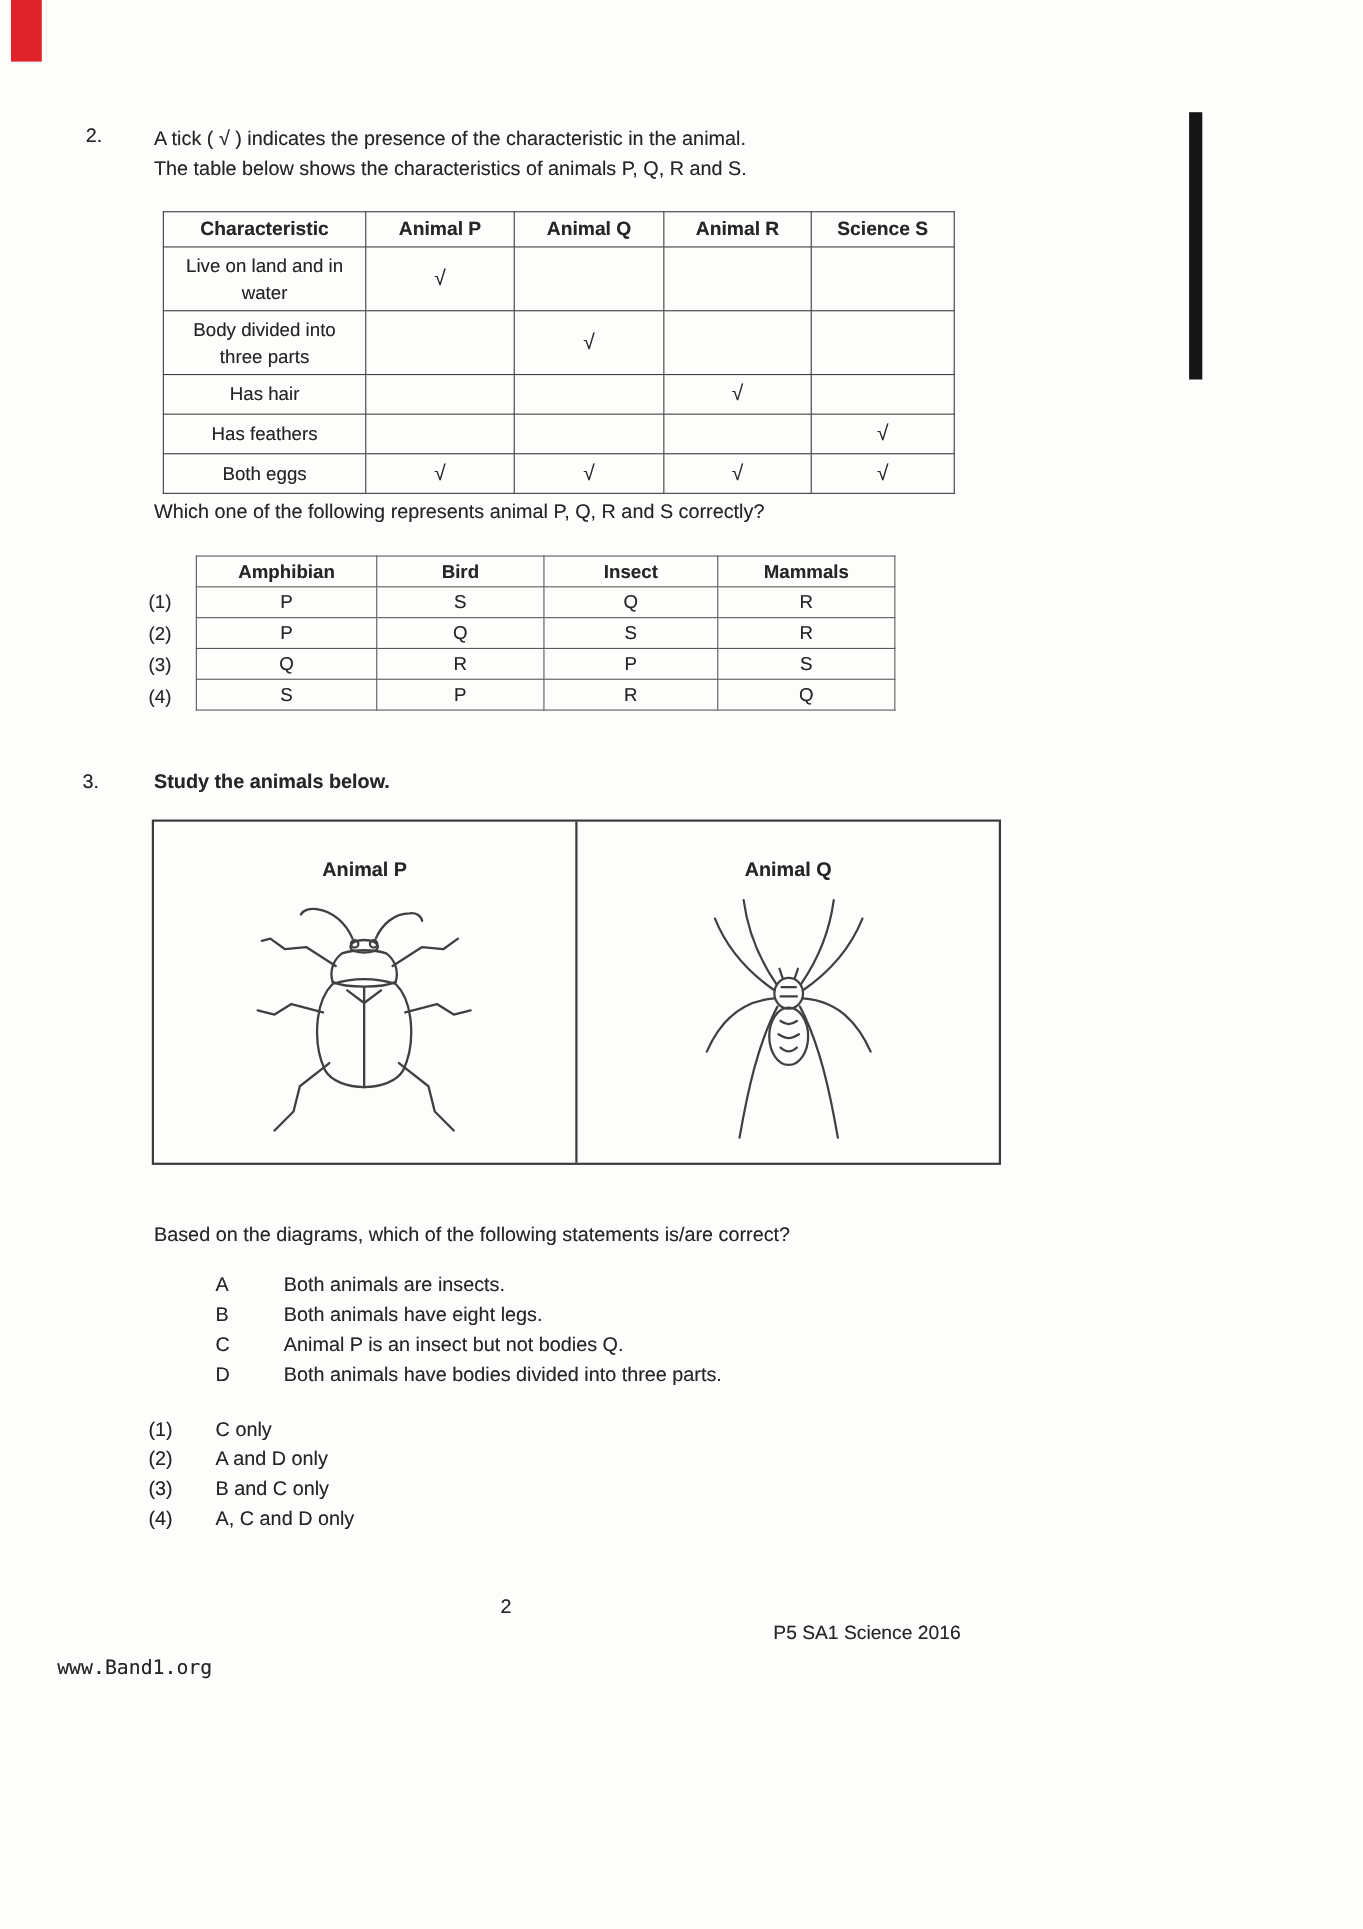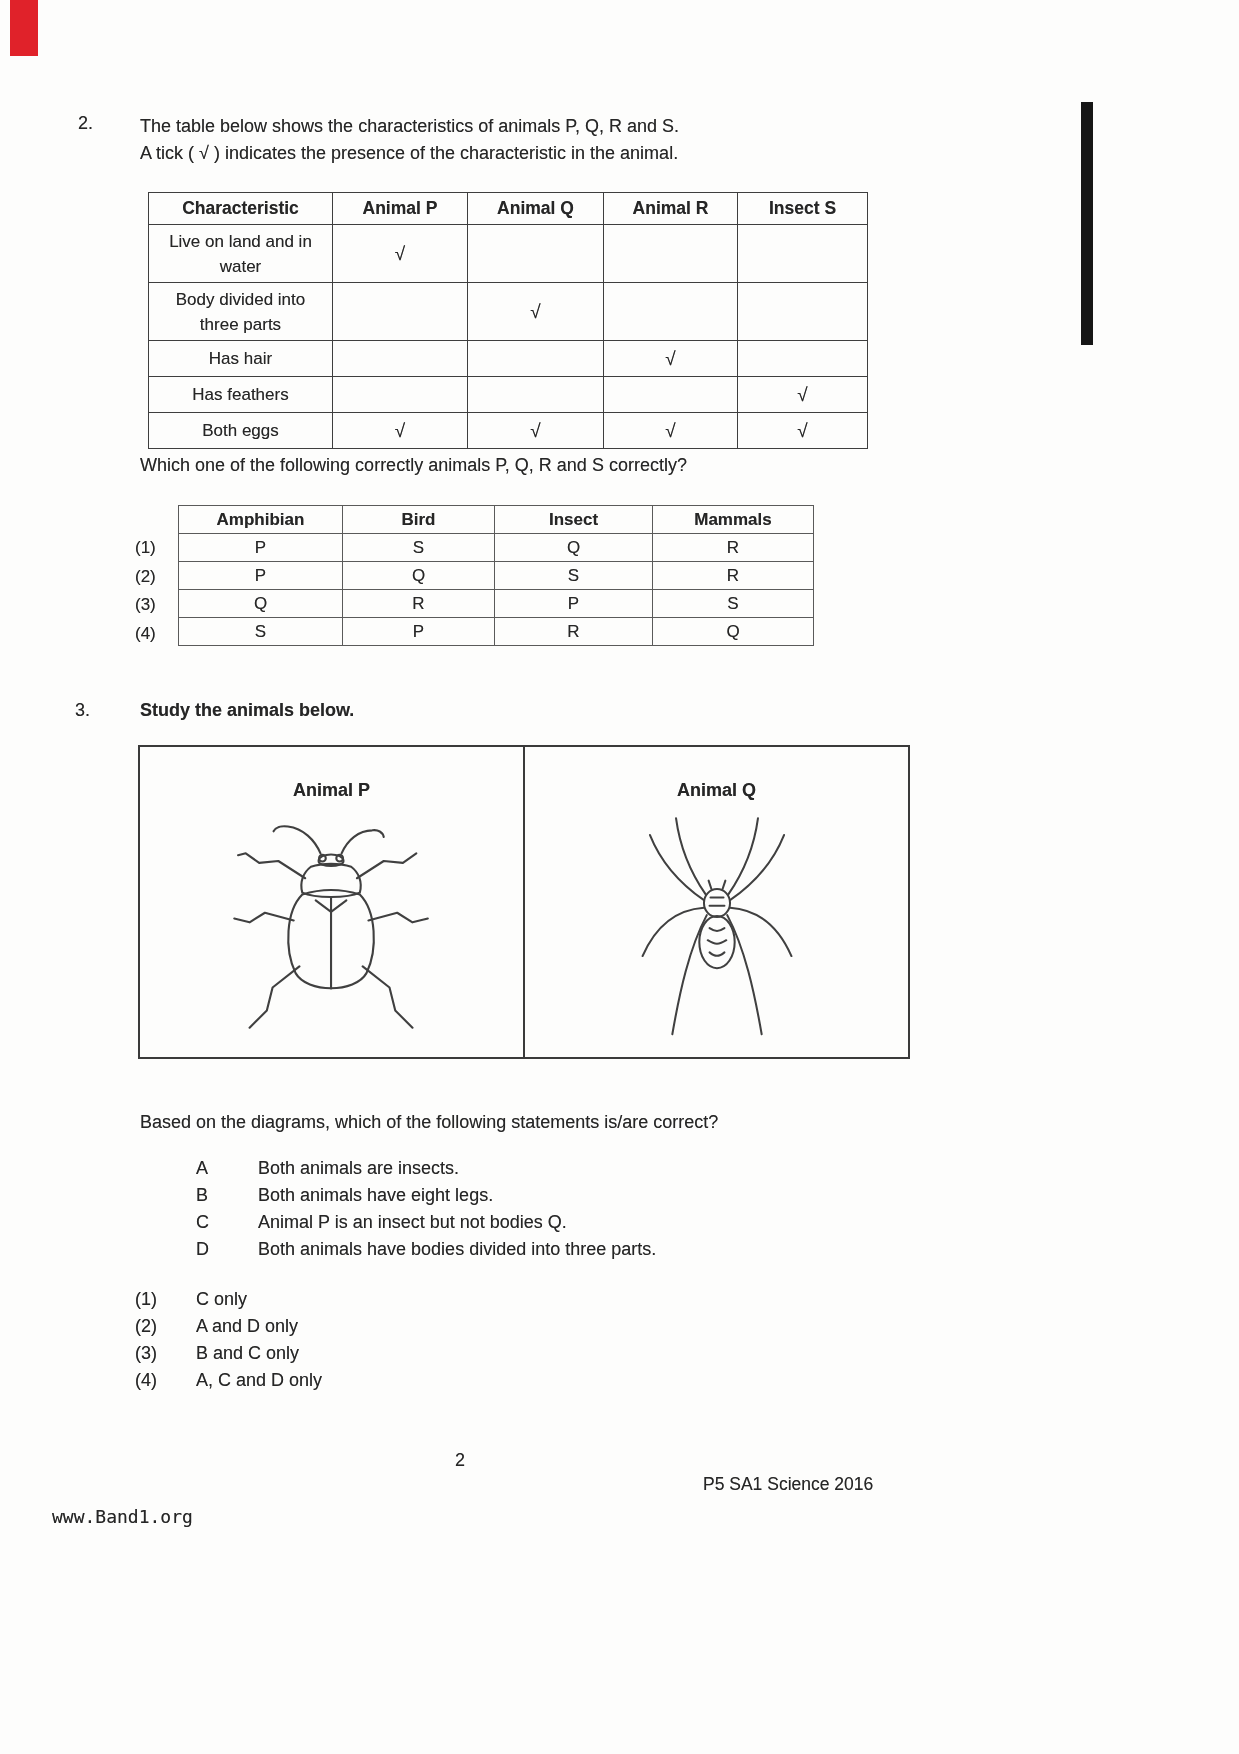--- a/index.html
+++ b/index.html
@@ -72,39 +72,39 @@
 </head>
 <body>
 
 <div class="page">
 
   <div class="red-mark"></div>
   <div class="black-bar"></div>
 
   <div class="q2-number">2.</div>
   <div class="q2-intro">
+    <div>A tick ( √ ) indicates the presence of the characteristic in the animal.</div>
     <div>The table below shows the characteristics of animals P, Q, R and S.</div>
-    <div>A tick ( √ ) indicates the presence of the characteristic in the animal.</div>
   </div>
 
   <table class="char-table">
     <colgroup>
         <col style="width:184px">
         <col style="width:135px">
         <col style="width:136px">
         <col style="width:134px">
         <col style="width:130px">
       </colgroup>
     <thead>
       <tr>
         <th>Characteristic</th>
         <th>Animal P</th>
         <th>Animal Q</th>
         <th>Animal R</th>
-        <th>Insect S</th>
+        <th>Science S</th>
       </tr>
     </thead>
     <tbody>
       <tr class="tall">
         <td>Live on land and in water</td>
         <td class="tick">√</td>
         <td class="tick"></td>
         <td class="tick"></td>
         <td class="tick"></td>
       </tr>
@@ -132,21 +132,21 @@
       <tr class="short">
         <td>Both eggs</td>
         <td class="tick">√</td>
         <td class="tick">√</td>
         <td class="tick">√</td>
         <td class="tick">√</td>
       </tr>
     </tbody>
   </table>
 
-  <div class="q2-question">Which one of the following correctly animals P, Q, R and S correctly?</div>
+  <div class="q2-question">Which one of the following represents animal P, Q, R and S correctly?</div>
 
   <div class="opt-labels">
     <div>(1)</div>
     <div>(2)</div>
     <div>(3)</div>
     <div>(4)</div>
   </div>
 
   <table class="opt-table">
     <colgroup>

